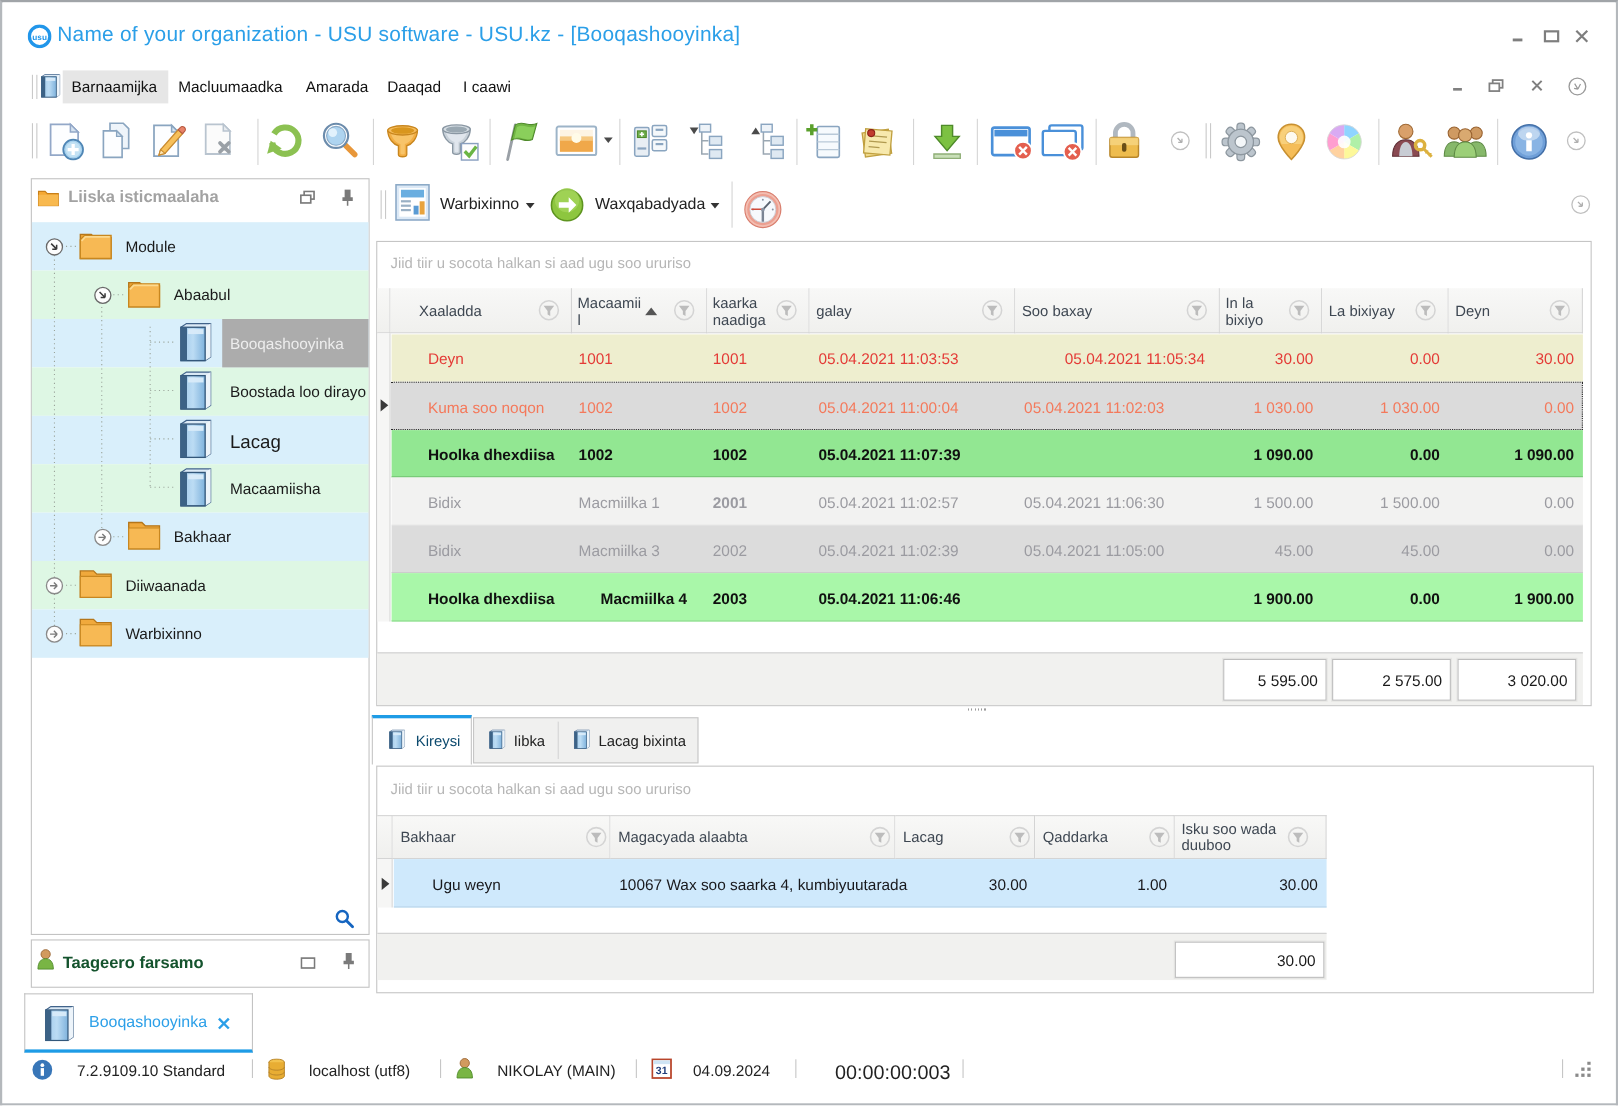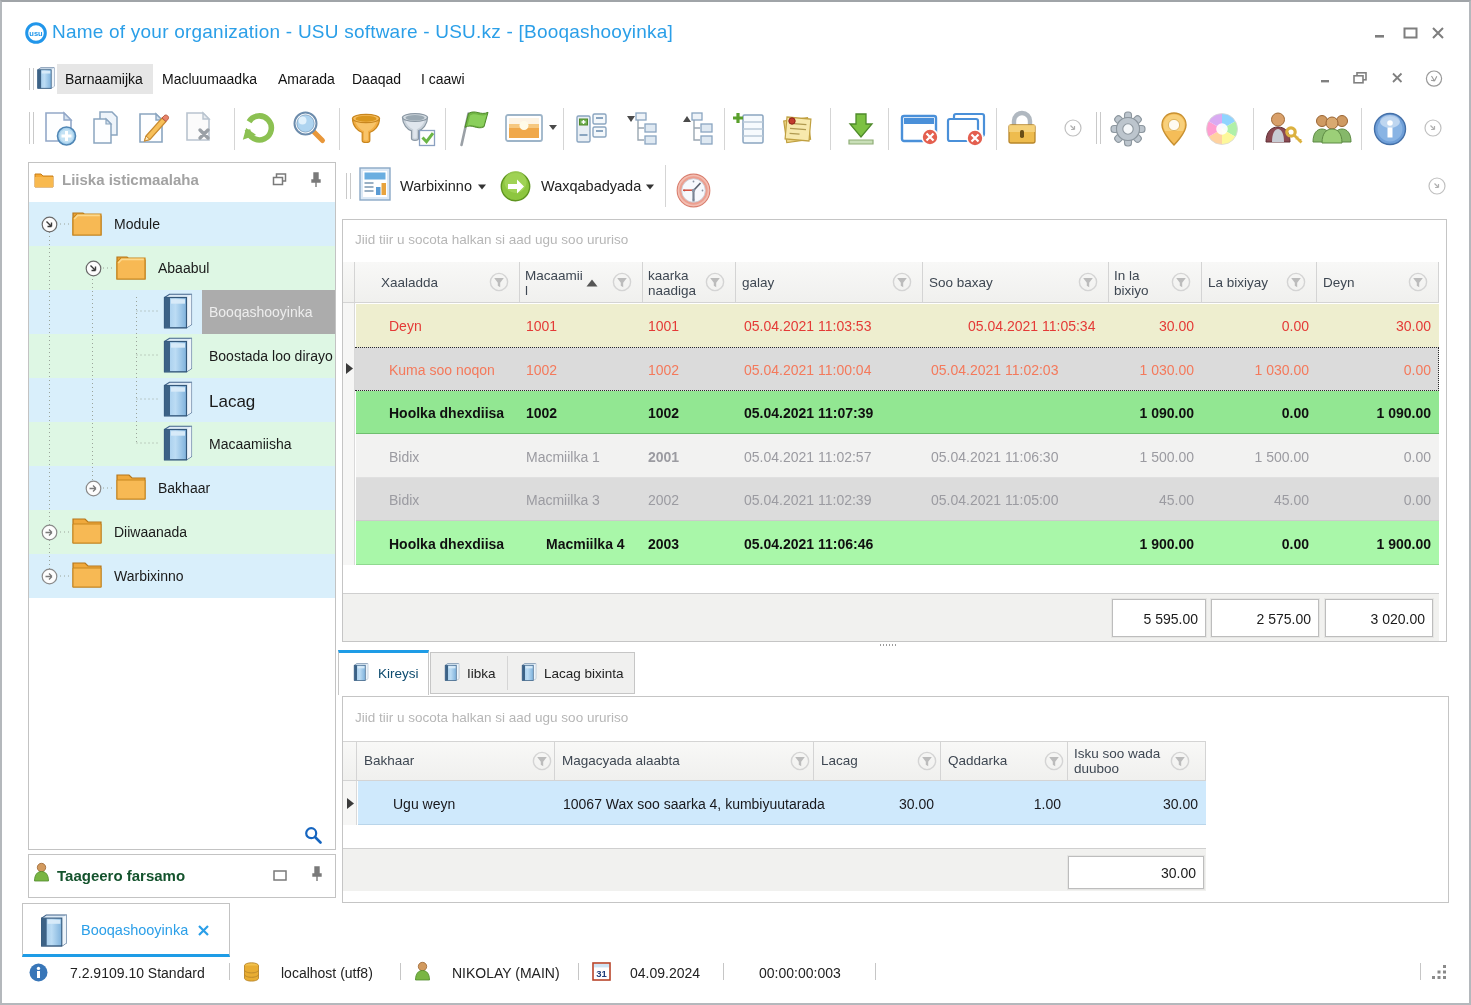--- a/index.html
+++ b/index.html
@@ -650,21 +650,21 @@
 </svg>
 <div class="txt" style="left:452px;top:965px;font-size:14px;color:#222;">NIKOLAY (MAIN)</div>
 <div class="sep" style="left:578px;top:963px;height:17px;background:#c6c6c6;"></div>
 <svg class="abs" style="left:592px;top:962px;" width="19" height="19" viewBox="0 0 19 19">
 <rect x="1" y="1" width="17" height="17" fill="#fff" stroke="#b8452b" stroke-width="1.6"></rect>
 <rect x="2" y="2" width="15" height="3.4" fill="#cfe4f4"></rect>
 <text x="9.5" y="14.5" font-size="9.5" font-family="Liberation Sans" font-weight="bold" fill="#1f3d7a" text-anchor="middle">31</text>
 </svg>
 <div class="txt" style="left:630px;top:965px;font-size:14px;color:#222;">04.09.2024</div>
 <div class="sep" style="left:723px;top:963px;height:17px;background:#c6c6c6;"></div>
-<div class="txt" style="left:759px;top:965px;font-size:14px;color:#222;">00:00:00:003</div>
+<div class="txt" style="left:759px;top:965px;font-size:18px;color:#222;">00:00:00:003</div>
 <div class="sep" style="left:875px;top:963px;height:17px;background:#c6c6c6;"></div>
 <div class="sep" style="left:1420px;top:963px;height:17px;background:#c6c6c6;"></div>
 <svg class="abs" style="left:1432px;top:965px;" width="15" height="15" viewBox="0 0 15 15">
 <g fill="#8a8a8a">
       <rect x="11" y="0" width="3" height="3"></rect>
       <rect x="11" y="5.5" width="3" height="3"></rect>
       <rect x="11" y="11" width="3" height="3"></rect>
       <rect x="5.5" y="5.5" width="3" height="3"></rect>
       <rect x="5.5" y="11" width="3" height="3"></rect>
       <rect x="0" y="11" width="3" height="3"></rect>

